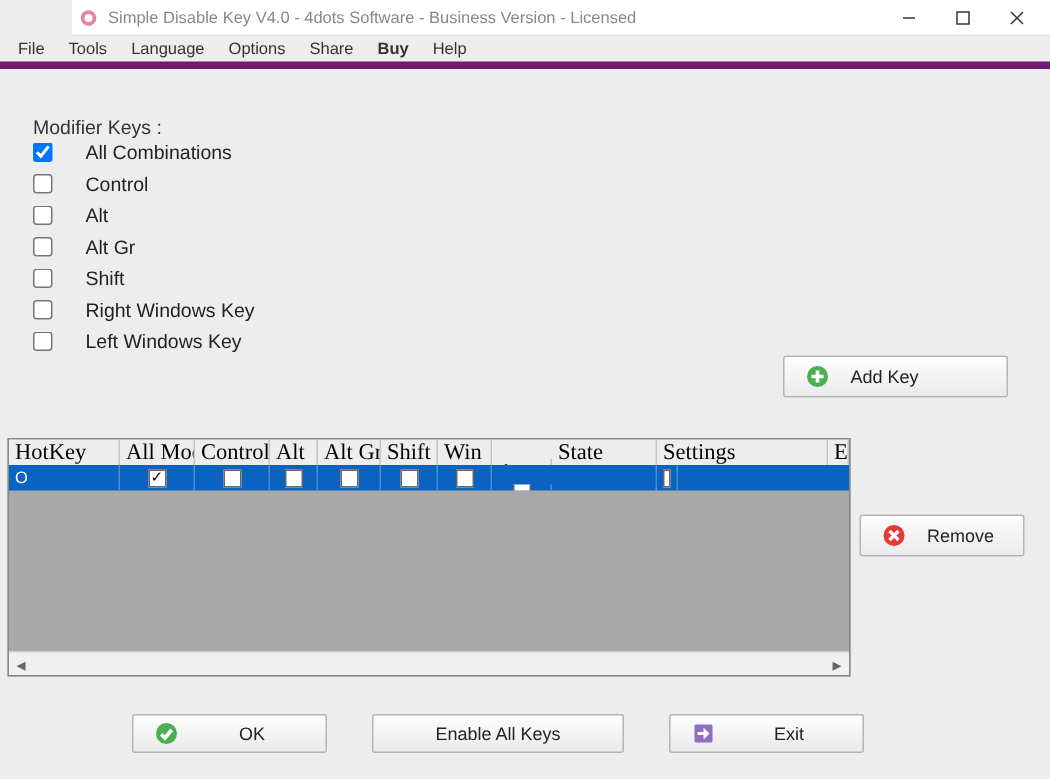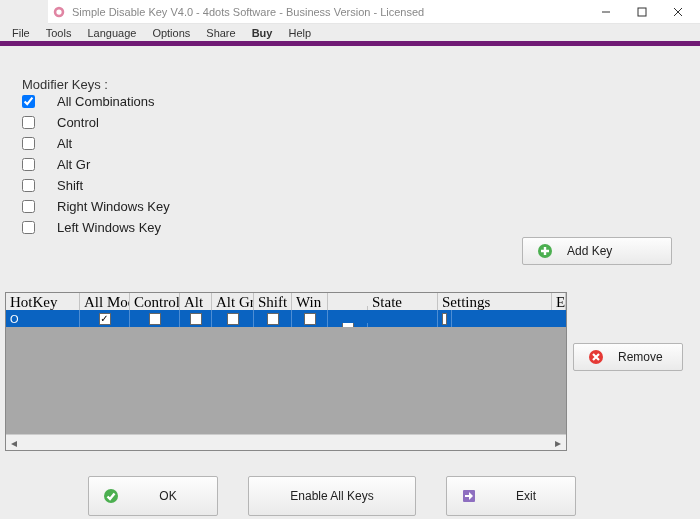--- a/index.html
+++ b/index.html
@@ -44,21 +44,21 @@
   .cbox { width:12px; height:12px; background:#fff; border:1px solid #666; display:flex; align-items:center; justify-content:center; }
   .cbox.chk::after { content:"✓"; font-size:10px; color:#000; line-height:1;}
   .hscroll { position:absolute; left:0; right:0; bottom:0; height:16px; background:#f0f0f0; border-top:1px solid #ccc; display:flex; align-items:center;}
   .hscroll .arrow { width:16px; height:14px; display:flex; align-items:center; justify-content:center; color:#666;}
   .hscroll .track { flex:1; }
 
   .remove-btn-wrap { position:absolute; left:573px; top:319px;margin-top:24px; }
 
   
   .bottom-bar { position:absolute; left:88px; top:476px; display:flex; gap:30px; align-items:center;}
-  .bottom-bar .btn { height:40px; justify-content:center; }
+  .bottom-bar .btn { height:26px; justify-content:center; }
   .bottom-bar .btn.ok { width:130px; }
   .bottom-bar .btn.exit { width:130px; }
   .bottom-bar .btn.wide { width:168px; justify-content:center; gap:0;}
   .ok-icon circle { fill:#4caf50;}
   .ok-icon path { stroke:#fff; stroke-width:2.4; fill:none;}
   .exit-icon rect { fill:#8e6fc0;}
   .exit-icon path { fill:#fff;}
   .bottom-bar .btn .lbl { flex:1; text-align:center; }
 
   

